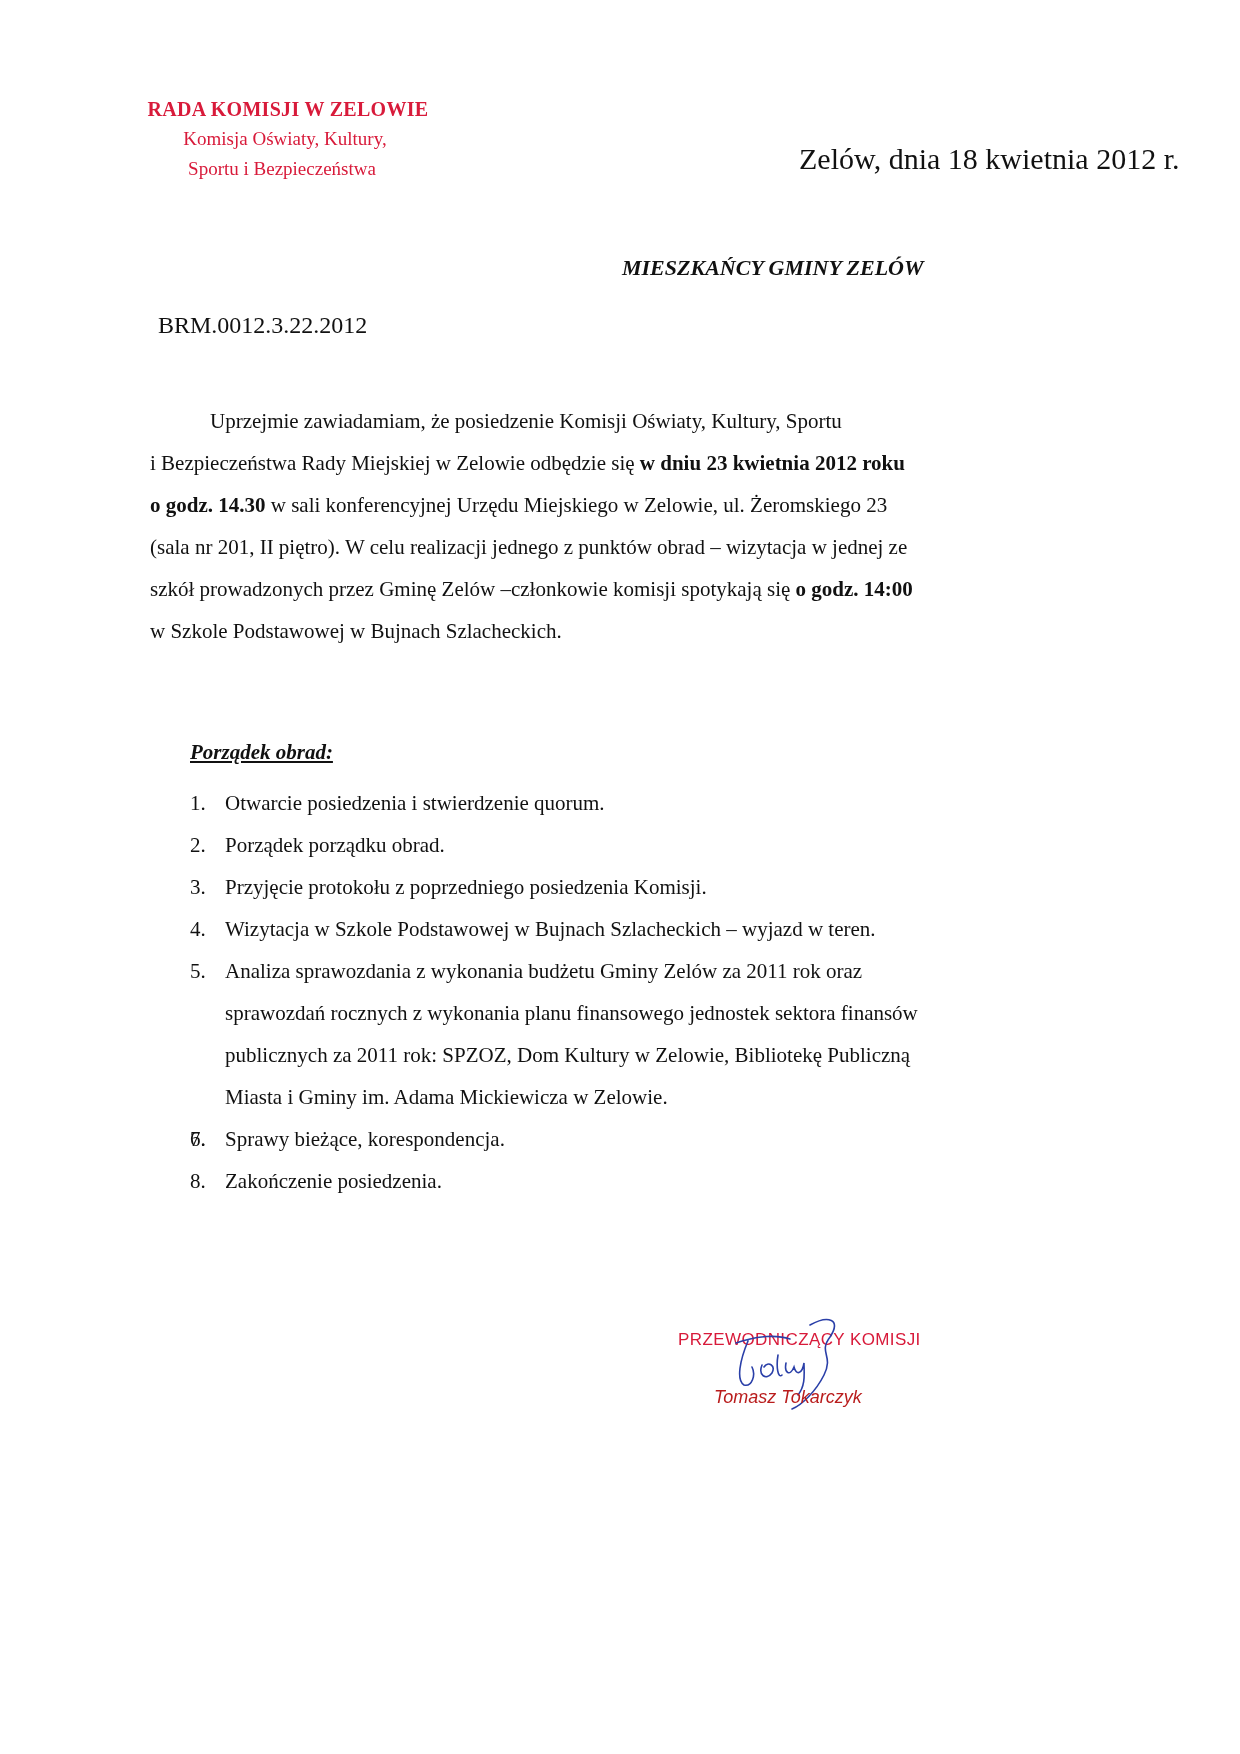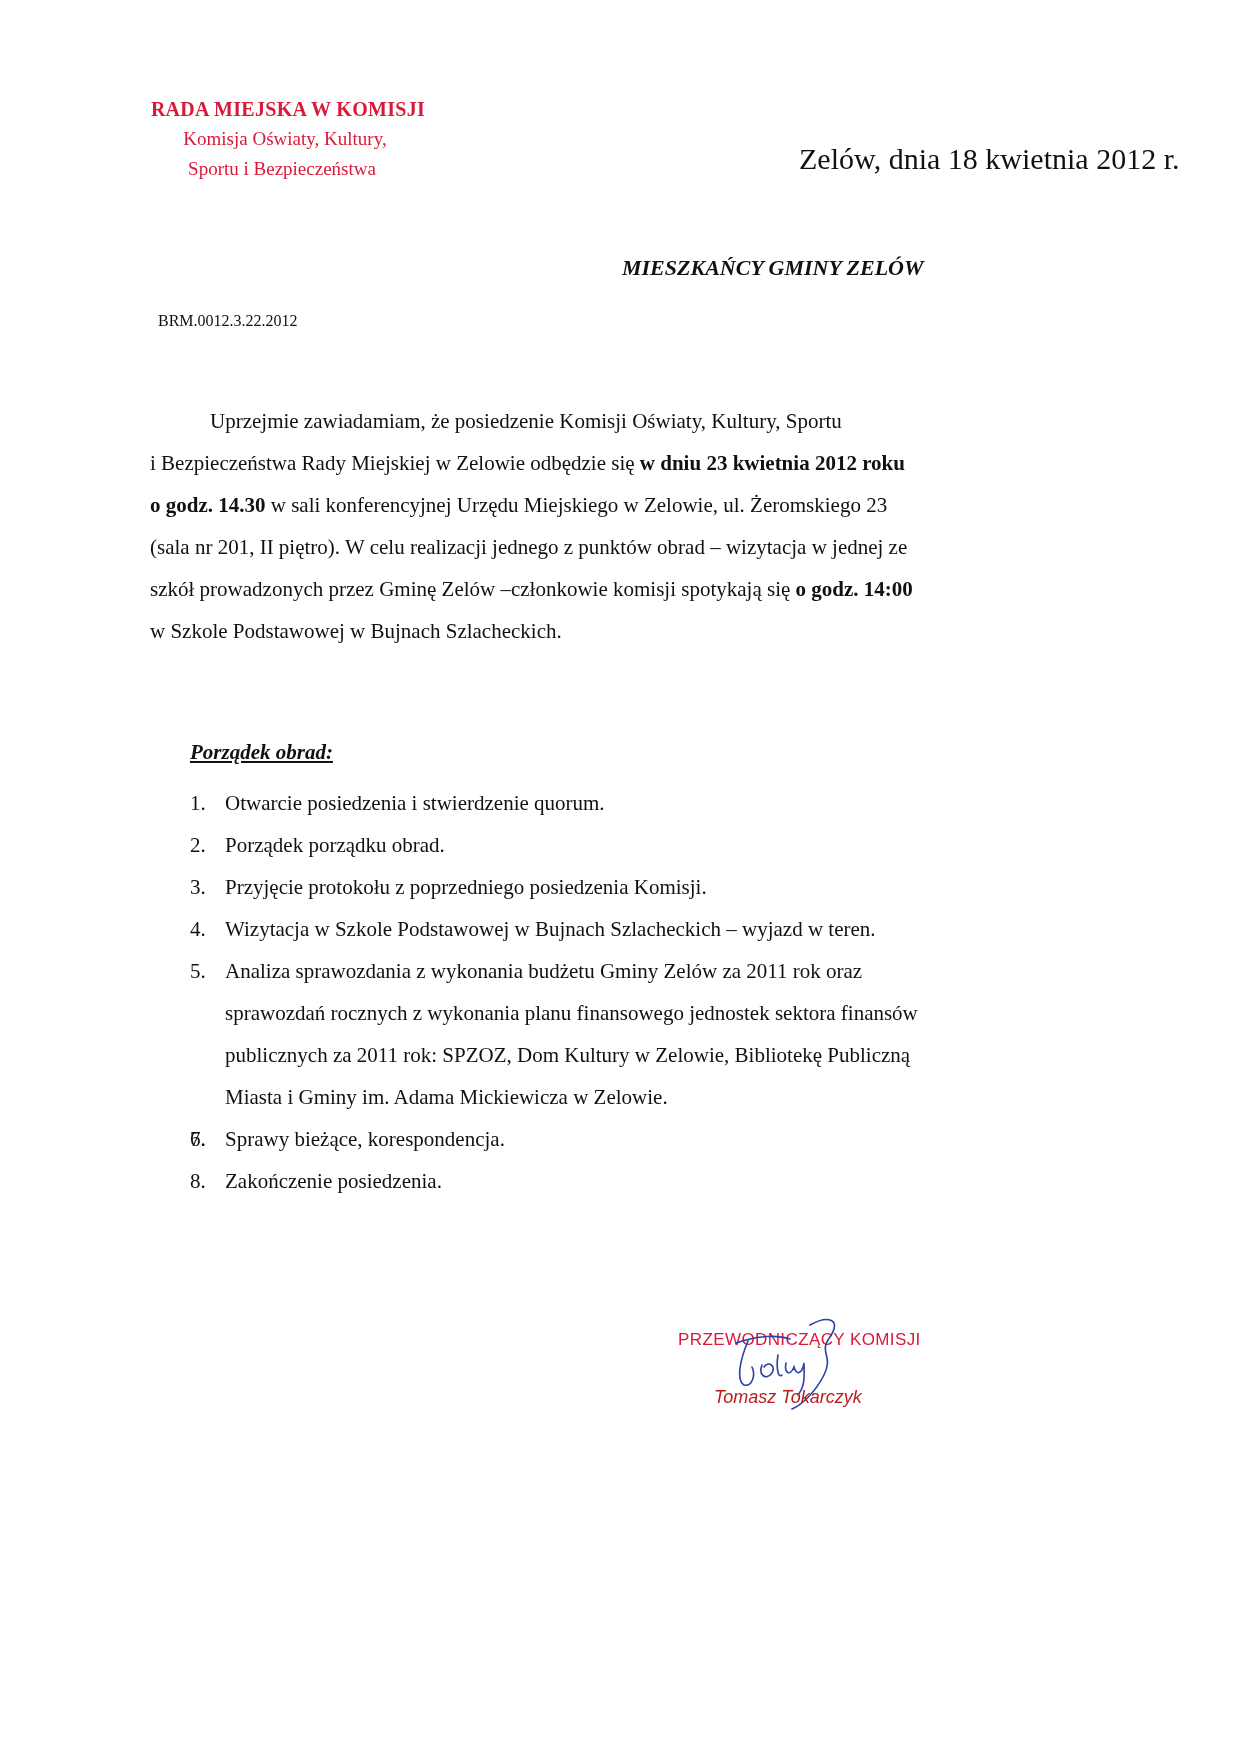--- a/index.html
+++ b/index.html
@@ -10,21 +10,21 @@
   
   .stamp { left: 128px; top: 98px; width: 320px; text-align: center; color: #d81a3a;
            font-family: "Liberation Serif", "DejaVu Serif", serif; line-height: 22px; }
   .stamp .l1 { font-size: 20px; font-weight: bold; letter-spacing: 0.3px; }
   .stamp .l2, .stamp .l3 { font-size: 19px; margin-top: 8px; }
   .stamp .l2 { margin-left: -6px; }
   .stamp .l3 { margin-left: -12px; }
 
   .date { left: 762px; top: 142px; font-size: 30px; margin-left: 37px; }
   .addressee { left: 622px; top: 255px; font-size: 22px; font-style: italic; font-weight: bold; }
-  .ref { left: 158px; top: 312px; font-size: 16px; }
+  .ref { left: 158px; top: 312px; font-size: 24px; }
 
   .para { left: 150px; top: 400px; width: 935px; font-size: 21px; line-height: 42px; text-align: left; }
   .para .line { display: block; white-space: nowrap; }
   .para .indent { padding-left: 60px; }
   .para b { font-weight: bold; }
 
   .agenda-title { left: 190px; top: 740px; font-size: 21px; font-weight: bold; font-style: italic; text-decoration: underline; }
   .agenda { left: 180px; top: 782px; width: 900px; margin: 0; padding: 0; list-style: none; font-size: 21px; }
   .agenda li { position: relative; padding-left: 45px; line-height: 42px; }
   .agenda li .num { position: absolute; left: 10px; top: 0; }
@@ -34,21 +34,21 @@
   .sig .role { position: absolute; left: 0; top: 0; font-family: "Liberation Sans", "DejaVu Sans", sans-serif;
                font-size: 17px; color: #d81a3a; letter-spacing: 0.4px; white-space: nowrap; }
   .sig .name { position: absolute; left: 36px; top: 57px; font-family: "Liberation Sans", "DejaVu Sans", sans-serif;
                font-size: 18px; font-style: italic; color: #b91c1c; white-space: nowrap; }
   .sig svg { position: absolute; left: 40px; top: -25px; }
 </style>
 </head>
 <body>
 
 <div class="abs stamp">
-  <div class="l1">RADA MIEJSKA W KOMISJI</div>
+  <div class="l1">RADA KOMISJI W ZELOWIE</div>
   <div class="l2">Komisja Oświaty, Kultury,</div>
   <div class="l3">Sportu i Bezpieczeństwa</div>
 </div>
 
 <div class="abs date">Zelów, dnia 18 kwietnia 2012 r.</div>
 
 <div class="abs addressee">MIESZKAŃCY GMINY ZELÓW</div>
 
 <div class="abs ref">BRM.0012.3.22.2012</div>
 

